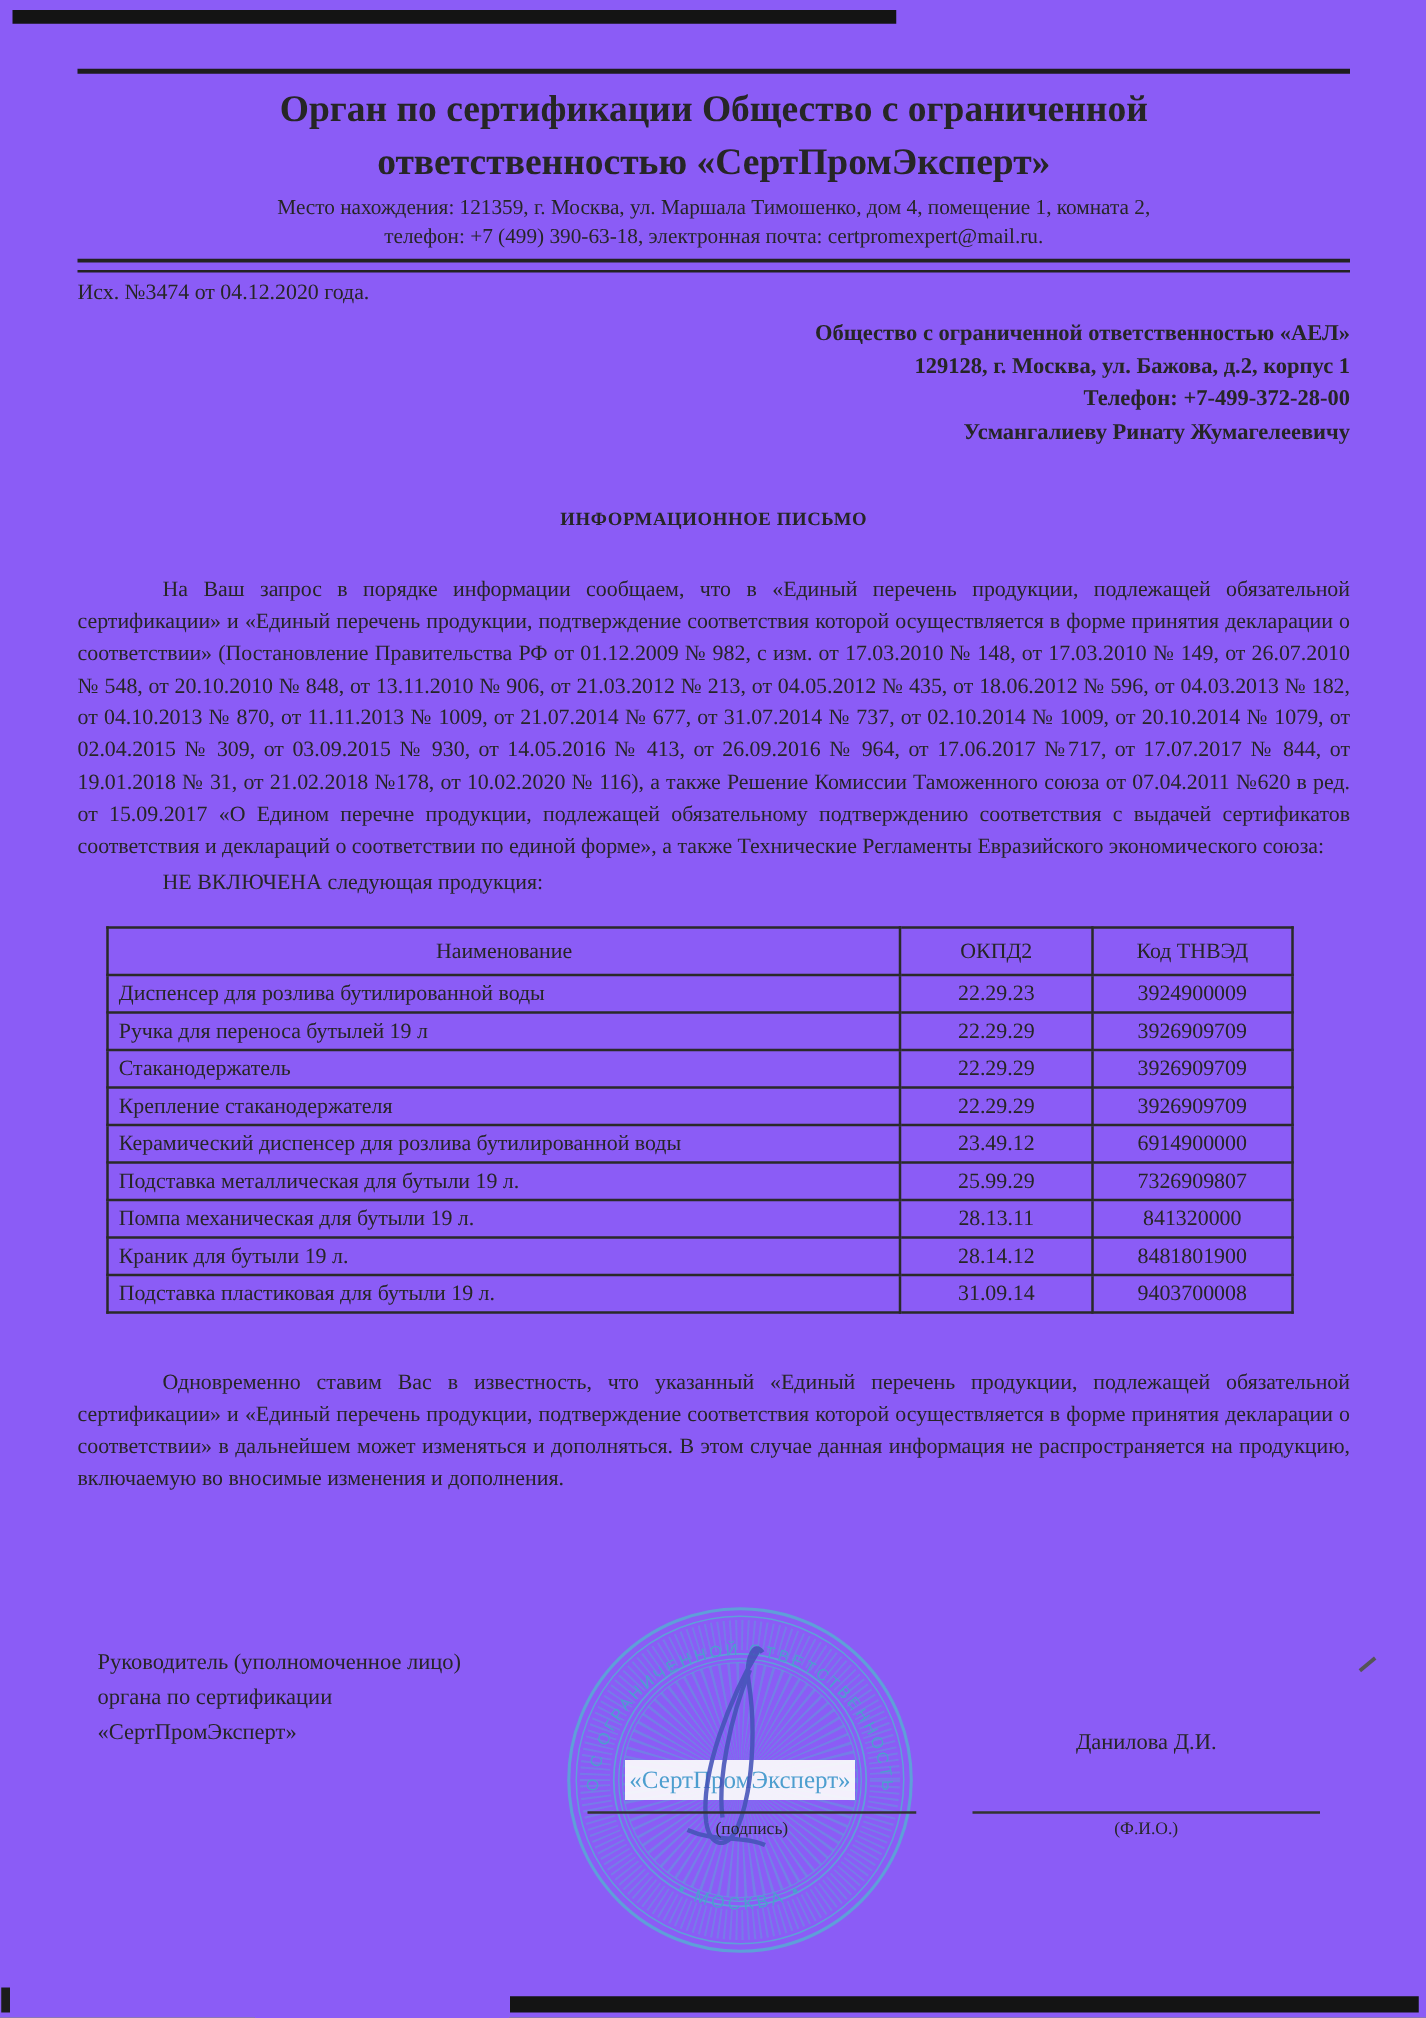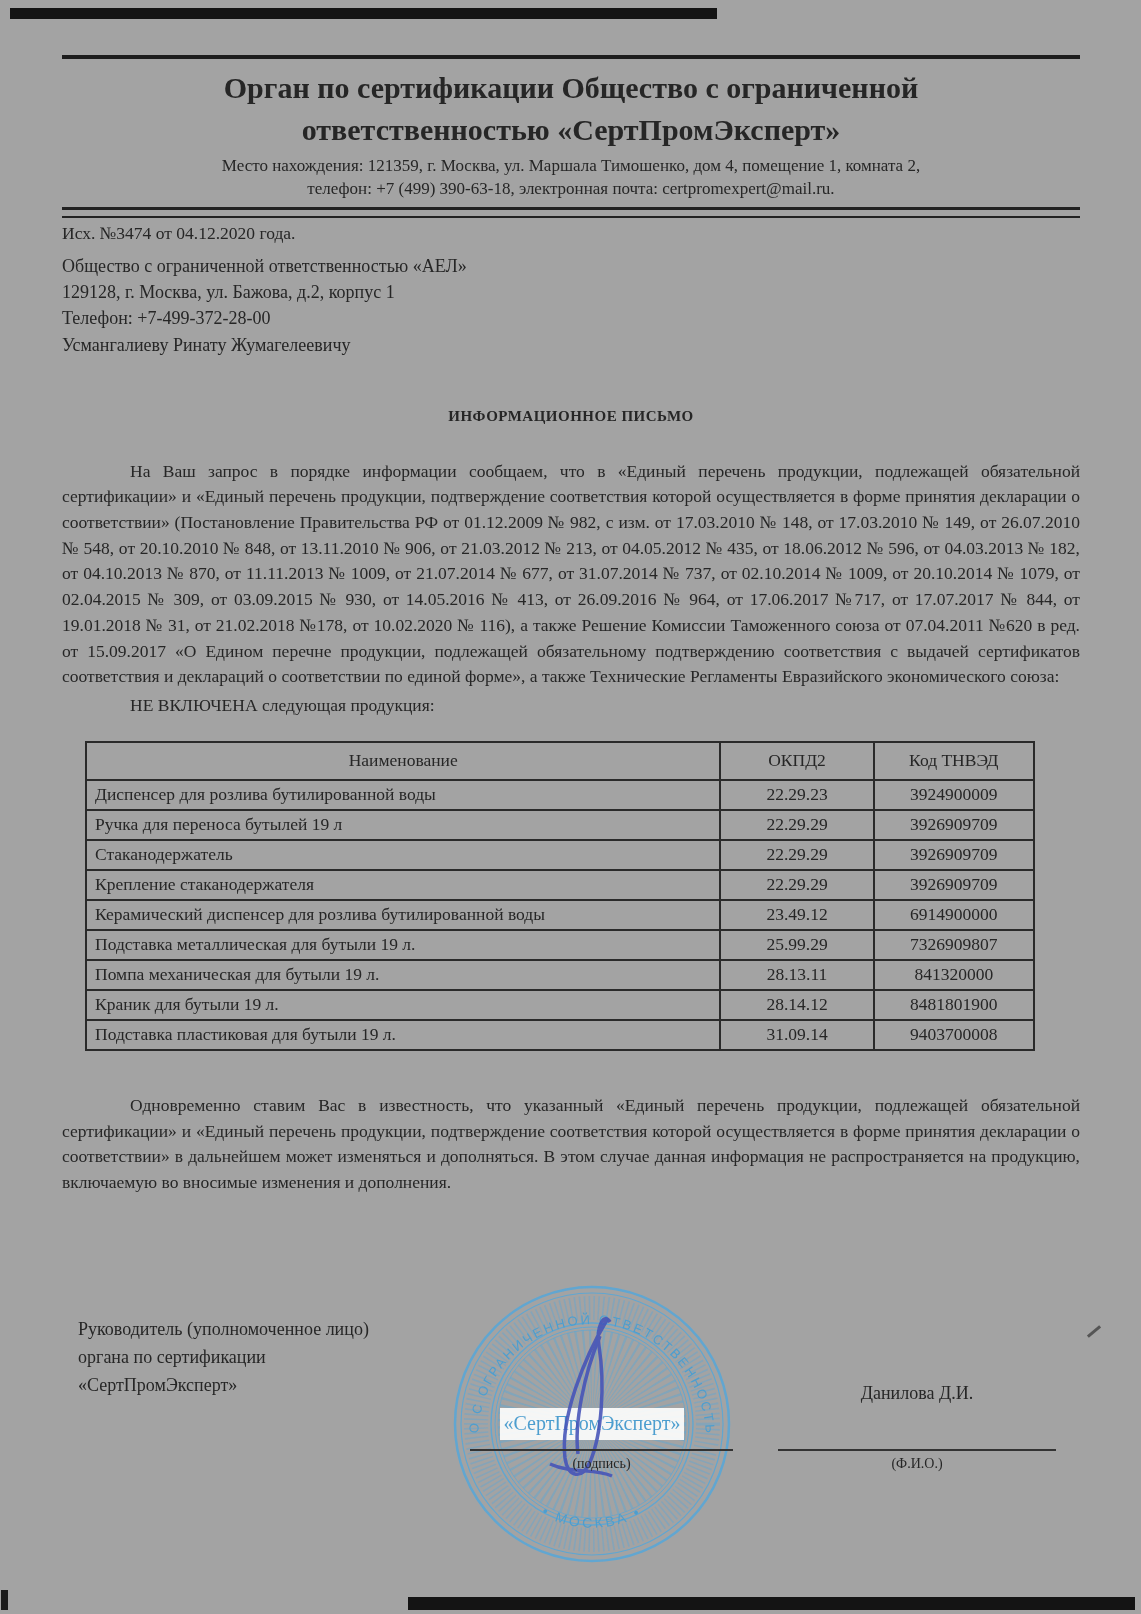--- a/index.html
+++ b/index.html
@@ -1,38 +1,38 @@
 <!DOCTYPE html>
 <html><head>
 <meta charset="utf-8">
 <style>
   html,body{margin:0;padding:0;background:#8a8a8a;}
   .page{
     position:relative;
     width:1141px;height:1614px;
     margin:0 auto;
-    background:#a3a3a3;
+    background:#8b5cf6;
     font-family:"Liberation Serif","DejaVu Serif",serif;
     color:#262626;
     overflow:hidden;
   }
   .content{padding:0 61px 0 62px;}
   .scan-bar{position:absolute;background:#141414;}
   .scan-bar.top{left:10px;top:8px;width:707px;height:11px;}
   .scan-bar.bottom{left:408px;top:1597px;width:727px;height:13px;}
   .scan-mark-left{position:absolute;left:1px;top:1590px;width:7px;height:20px;background:#1c1c1c;}
   .pen-tick{position:absolute;left:1086px;top:1330px;width:16px;height:3px;background:#555;transform:rotate(-40deg);}
 
   .rule-top{margin-top:55px;height:4px;background:#1d1d1d;}
   .org-title{margin-top:8px;text-align:center;font-weight:bold;font-size:30px;line-height:1.4;}
   .org-address{margin-top:3px;text-align:center;font-size:17px;line-height:1.36;}
   .rule-double{margin-top:7px;height:6px;border-top:3px solid #222;border-bottom:2px solid #222;}
 
   .ref-line{margin-top:5px;font-size:17.5px;}
-  .addressee{margin-top:9px;text-align:left;font-size:18px;line-height:1.45;}
+  .addressee{margin-top:9px;text-align:right;font-size:18px;line-height:1.45;font-weight:bold;}
 
   .letter-title{margin-top:50px;text-align:center;font-weight:bold;font-size:15px;letter-spacing:.5px;}
   .body-par{margin:34px 0 0 0;font-size:17.5px;line-height:1.47;text-align:justify;text-indent:68px;}
   .not-included{margin:3px 0 0 0;font-size:17.5px;line-height:1.47;text-indent:68px;}
 
   table.products{
     margin:22px 0 0 23px;border-collapse:collapse;width:950px;
     font-size:17.5px;
   }
   table.products th,table.products td{border:2px solid #2a2a2a;}

